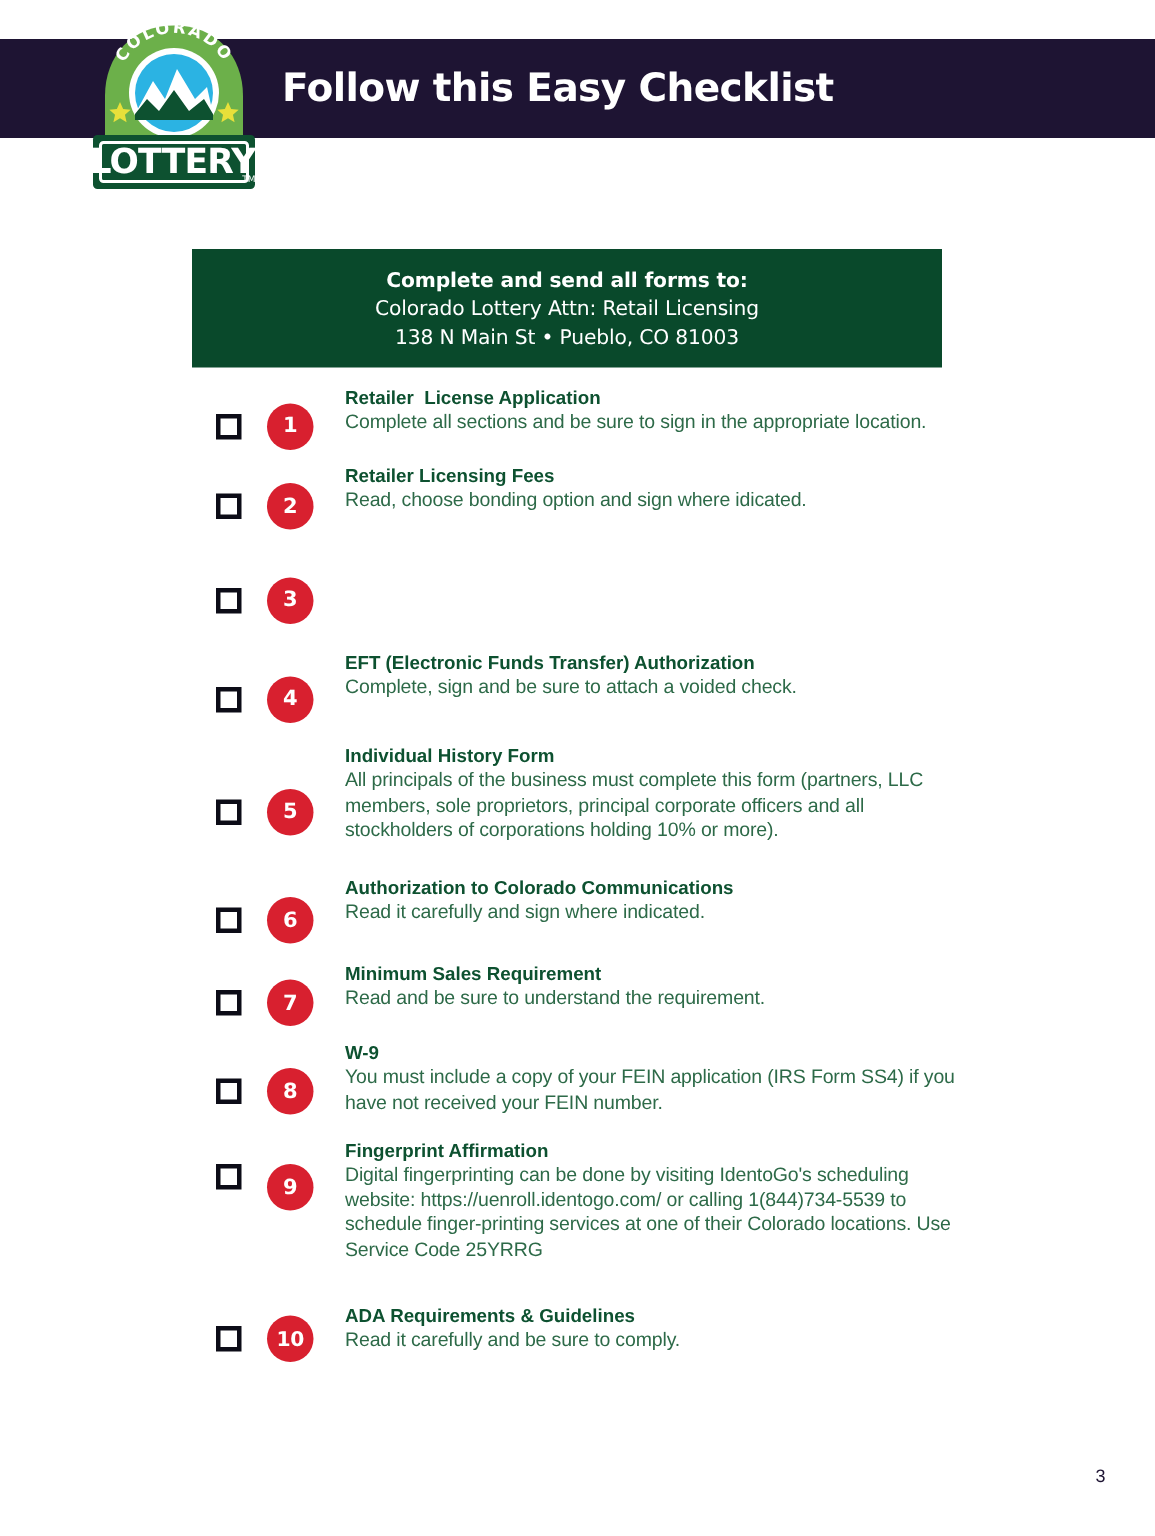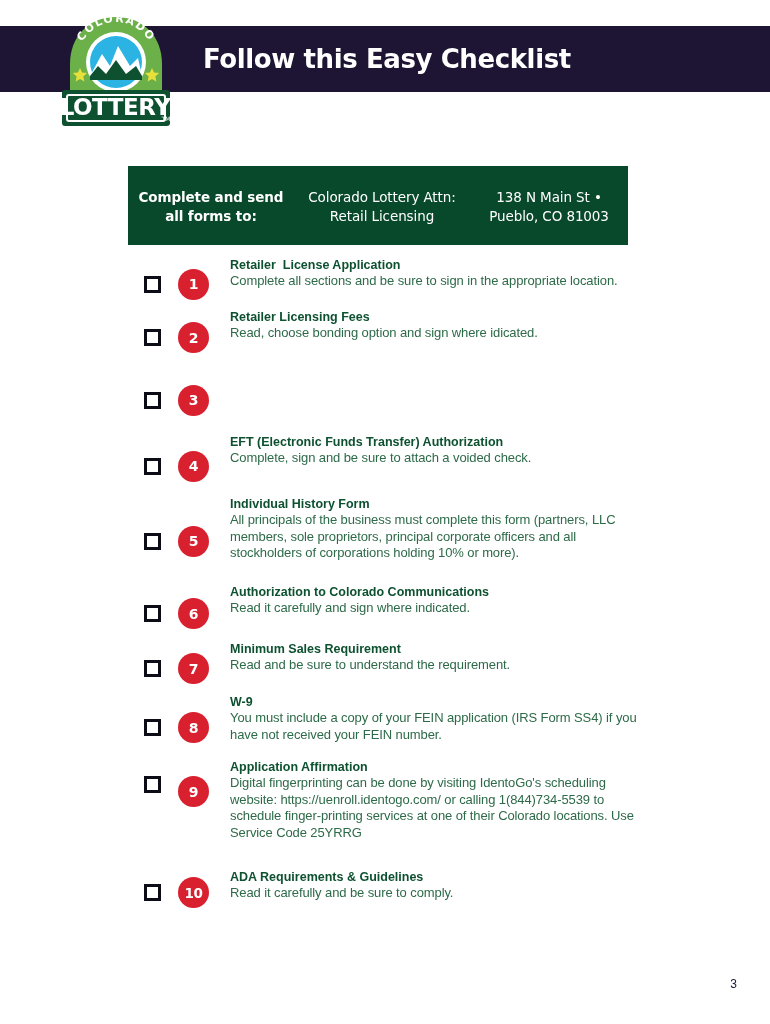--- a/index.html
+++ b/index.html
@@ -24,21 +24,21 @@
     position: absolute;
     left: 0;
     top: 26px;
     width: 770px;
     height: 66px;
     background: #1e1433;
   }
 
   .header-title {
     position: absolute;
-    left: 203px;
+    left: 188px;
     top: 44px;
     font-size: 26px;
     font-weight: bold;
     color: #ffffff;
     letter-spacing: -0.4px;
     font-family: "DejaVu Sans", sans-serif;
   }
 
   
   .logo {
@@ -52,20 +52,21 @@
 
   
   .address-box {
     position: absolute;
     left: 128px;
     top: 166px;
     width: 500px;
     height: 79px;
     background: #09492b;
     display: flex;
+    flex-direction: column;
     align-items: center;
     justify-content: center;
     padding-top: 2px;
   }
   .address-line {
     color: #ffffff;
     font-size: 13.5px;
     line-height: 19px;
     text-align: center;
     font-family: "DejaVu Sans", sans-serif;
@@ -284,21 +285,21 @@
         <div class="item-desc">You must include a copy of your FEIN application (IRS Form SS4) if you have not received your FEIN number.</div>
       </div>
     </div>
 
     <div class="item" style="min-height:110px">
       <div class="marker-col" style="align-items:flex-start; padding-top:16px">
         <div class="checkbox"></div>
         <div class="num-circle">9</div>
       </div>
       <div class="text-col">
-        <div class="item-title">Application Affirmation</div>
+        <div class="item-title">Fingerprint Affirmation</div>
         <div class="item-desc">Digital fingerprinting can be done by visiting IdentoGo's scheduling website: https://uenroll.identogo.com/ or calling 1(844)734-5539 to schedule finger-printing services at one of their Colorado locations. Use Service Code 25YRRG</div>
       </div>
     </div>
 
     <div class="item" style="min-height:45px">
       <div class="marker-col">
         <div class="checkbox"></div>
         <div class="num-circle two-digit">10</div>
       </div>
       <div class="text-col">

